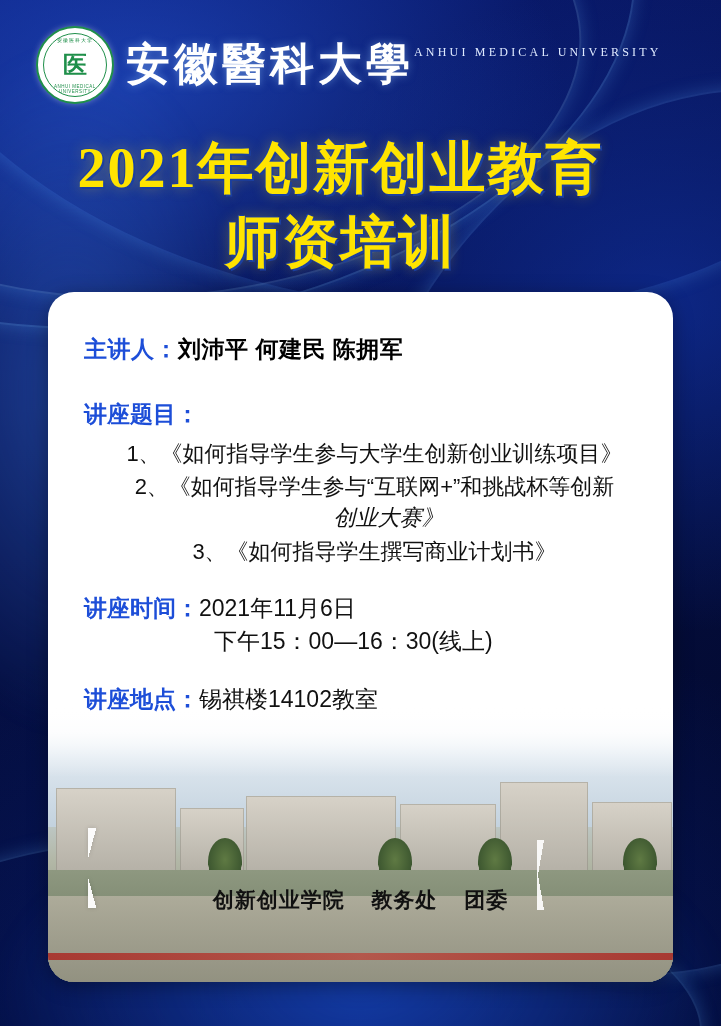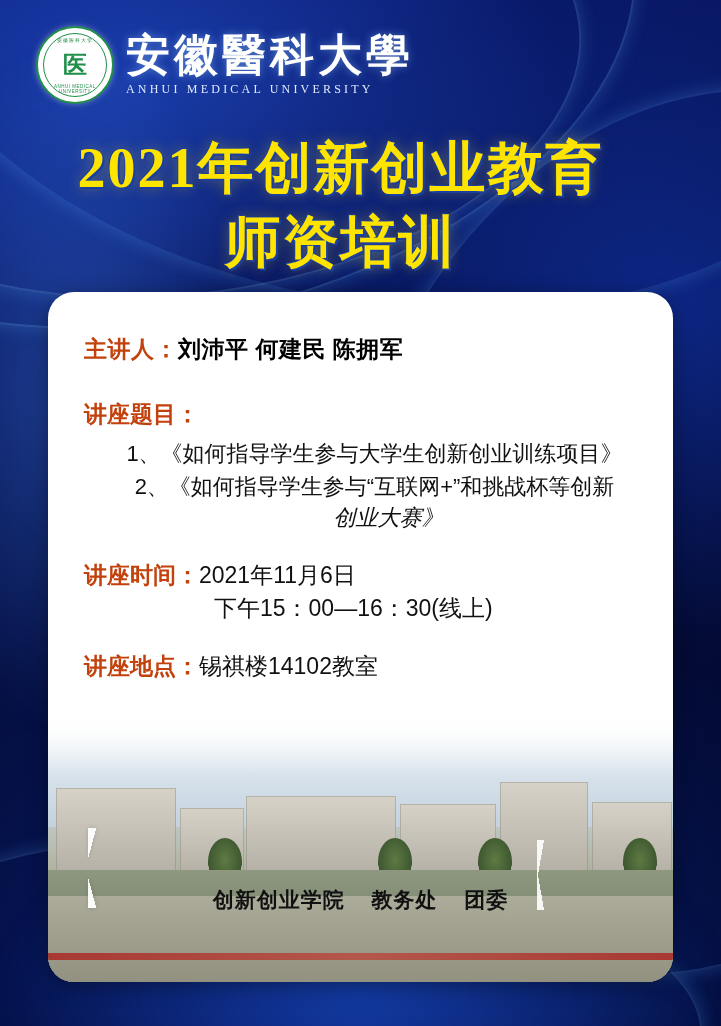--- a/index.html
+++ b/index.html
@@ -86,21 +86,21 @@
     letter-spacing: 1px;
   }
   .logo-seal .seal-bottom {
     position: absolute;
     bottom: 8px; left: 0; right: 0;
     text-align: center;
     font-size: 4.5px;
     color: #1f8f4a;
     letter-spacing: 0.5px;
   }
-  .logo-text { display: flex; flex-direction: column; }
+  .logo-text { display: flex; flex-direction: row; }
   .logo-cn {
     font-family: "Liberation Serif", serif;
     font-size: 44px;
     font-weight: bold;
     color: #ffffff;
     letter-spacing: 4px;
     line-height: 1.05;
     text-shadow: 0 0 8px rgba(150,200,255,0.5);
   }
   .logo-en {
@@ -212,21 +212,21 @@
     position: absolute; left: 0; right: 0; bottom: 22px; height: 7px;
     background: linear-gradient(to right, rgba(170,40,35,0.85), rgba(190,60,50,0.7), rgba(170,40,35,0.85));
   }
   .campus .fade-top {
     position: absolute; left: 0; right: 0; top: 0; height: 70px;
     background: linear-gradient(to bottom, #ffffff 0%, rgba(255,255,255,0.85) 35%, rgba(255,255,255,0) 100%);
   }
 
   
   .lbl {
-    color: #c2410c;
+    color: #1d4ed8;
     font-weight: bold;
     font-family: "Liberation Sans", sans-serif;
   }
   .speaker-row {
     font-size: 23px;
     color: #111;
     margin-bottom: 34px;
     letter-spacing: 0.5px;
   }
   .speaker-row .names { color: #000000; font-weight: bold; }
@@ -320,20 +320,21 @@
         <span class="lbl">主讲人：</span><span class="names">刘沛平  何建民  陈拥军</span>
       </div>
 
       <div class="lbl topic-label">讲座题目：</div>
       <ul class="topic-list">
         <li>1、《如何指导学生参与大学生创新创业训练项目》</li>
         <li>
           <span>2、《如何指导学生参与“互联网+”和挑战杯等创新</span>
           <span class="cont">创业大赛》</span>
         </li>
+        <li>3、《如何指导学生撰写商业计划书》</li>
       </ul>
 
       <div class="time-block">
         <div class="time-first">
           <span class="lbl">讲座时间：</span><span>2021年11月6日</span>
         </div>
         <div class="time-sub">下午15：00—16：30(线上)</div>
       </div>
 
       <div class="place-block">

